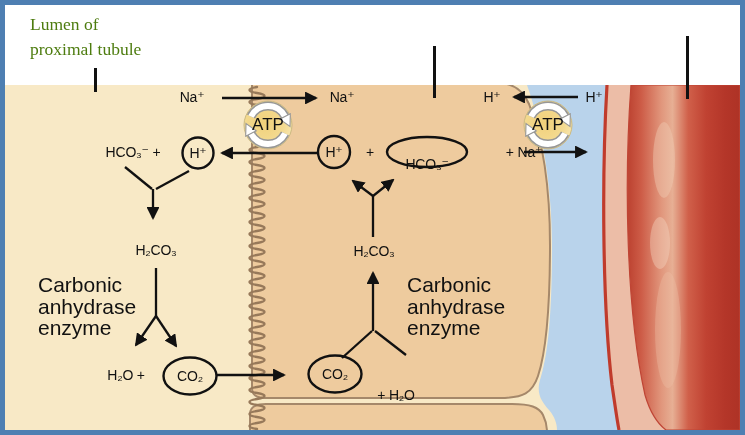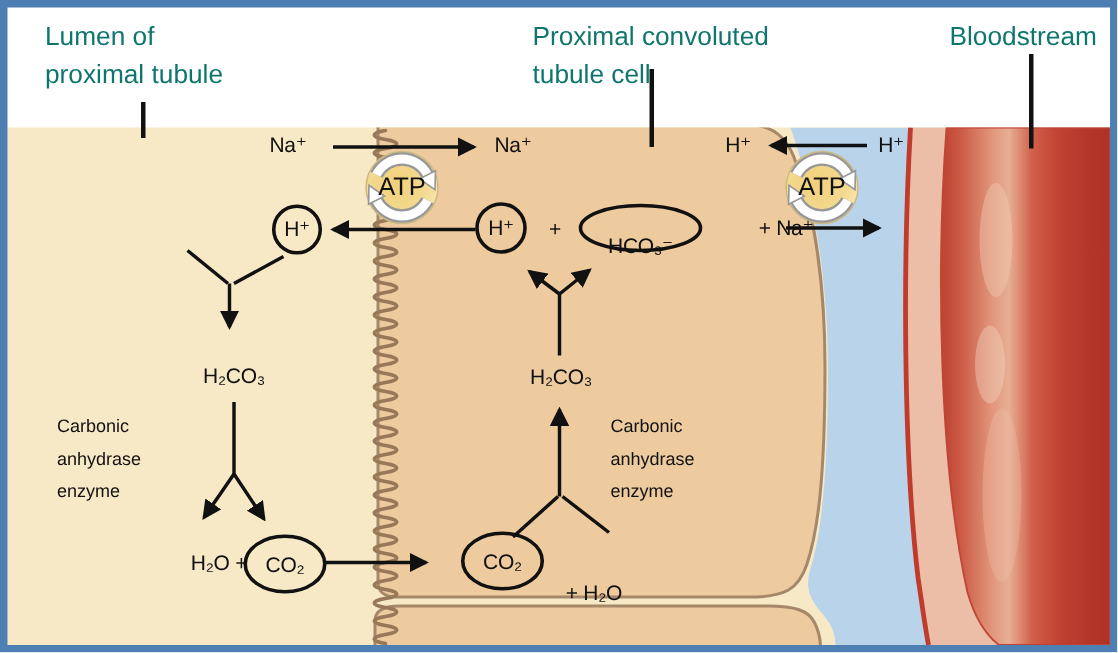--- a/index.html
+++ b/index.html
@@ -1,25 +1,25 @@
 <!DOCTYPE html>
 <html><head>
 <meta charset="utf-8">
 <style>
   html,body{margin:0;padding:0;background:#fff;}
   .frame{position:relative;width:745px;height:435px;overflow:hidden;background:#ffffff;
          font-family:"Liberation Sans","DejaVu Sans",sans-serif;color:#111;}
   .border-overlay{position:absolute;inset:0;border:5px solid #4e7fb2;pointer-events:none;z-index:50;}
   .canvas{position:absolute;left:5px;top:85px;width:735px;height:345px;background:#f8e9c6;z-index:1;}
   .canvas svg{display:block;}
-  .toplabel{position:absolute;font-size:17.5px;line-height:25px;color:#0f766e;white-space:pre-line;z-index:30;}
+  .toplabel{position:absolute;font-size:17.5px;line-height:25px;color:#4d7c0f;white-space:pre-line;z-index:30;font-family:Liberation Serif, serif;}
   .pline{position:absolute;width:2.5px;background:#111;z-index:31;}
   .mol{position:absolute;transform:translate(-50%,-50%);font-size:14px;white-space:nowrap;z-index:20;
        letter-spacing:-0.2px;}
-  .enzyme{position:absolute;font-size:12px;line-height:21.5px;white-space:pre-line;z-index:20;}
+  .enzyme{position:absolute;font-size:21px;line-height:21.5px;white-space:pre-line;z-index:20;}
   .atp-label{position:absolute;transform:translate(-50%,-50%);font-size:17px;z-index:21;letter-spacing:0;}
 </style>
 </head>
 <body>
 
 <div class="frame">
 
   <div class="canvas">
     <svg width="735" height="345" viewBox="5 85 735 345">
       <defs>
@@ -96,47 +96,45 @@
         <circle cx="334" cy="152" r="16"></circle>
         <ellipse cx="427" cy="152" rx="40" ry="15"></ellipse>
         <ellipse cx="190" cy="376" rx="26.5" ry="18.5"></ellipse>
         <ellipse cx="335" cy="374" rx="26.5" ry="18.5"></ellipse>
       </g>
     </svg>
   </div>
 
   <span class="mol" style="left:192px;top:97px">Na⁺</span>
   <span class="mol" style="left:342px;top:97px">Na⁺</span>
+  <span class="mol" style="left:133px;top:152px">HCO₃⁻ +</span>
   <span class="mol" style="left:198px;top:153px">H⁺</span>
   <span class="mol" style="left:334px;top:152px">H⁺</span>
   <span class="mol" style="left:370px;top:152px">+</span>
   <span class="mol" style="left:427px;top:164px">HCO₃⁻</span>
   <span class="mol" style="left:524px;top:152px">+ Na⁺</span>
   <span class="mol" style="left:492px;top:97px">H⁺</span>
   <span class="mol" style="left:594px;top:97px">H⁺</span>
   <span class="mol" style="left:156px;top:250px">H₂CO₃</span>
   <span class="mol" style="left:374px;top:251px">H₂CO₃</span>
-  <span class="mol" style="left:146px;top:375px">H₂O +</span>
+  <span class="mol" style="left:126px;top:375px">H₂O +</span>
   <span class="mol" style="left:190px;top:376px">CO₂</span>
   <span class="mol" style="left:335px;top:374px">CO₂</span>
   <span class="mol" style="left:396px;top:395px">+ H₂O</span>
 
   <span class="atp-label" style="left:268px;top:125px">ATP</span>
   <span class="atp-label" style="left:548px;top:125px">ATP</span>
 
   <div class="enzyme" style="left:38px;top:274px">Carbonic
 anhydrase
 enzyme</div>
   <div class="enzyme" style="left:407px;top:274px">Carbonic
 anhydrase
 enzyme</div>
 
   <div class="toplabel" style="left:30px;top:12px">Lumen of
 proximal tubule</div>
-  <div class="toplabel" style="left:355px;top:12px">Proximal convoluted
-tubule cell</div>
-  <div class="toplabel" style="left:633px;top:12px">Bloodstream</div>
   <div class="pline" style="left:94px;top:68px;height:24px"></div>
   <div class="pline" style="left:433px;top:46px;height:52px"></div>
   <div class="pline" style="left:686px;top:36px;height:63px"></div>
 
   <div class="border-overlay"></div>
 </div>
 
 </body></html>

